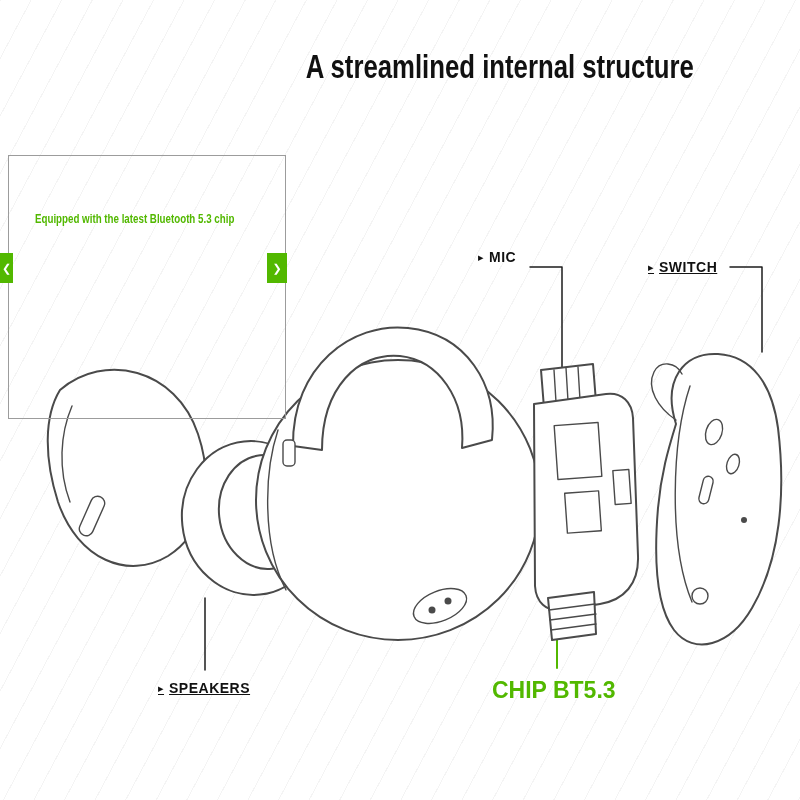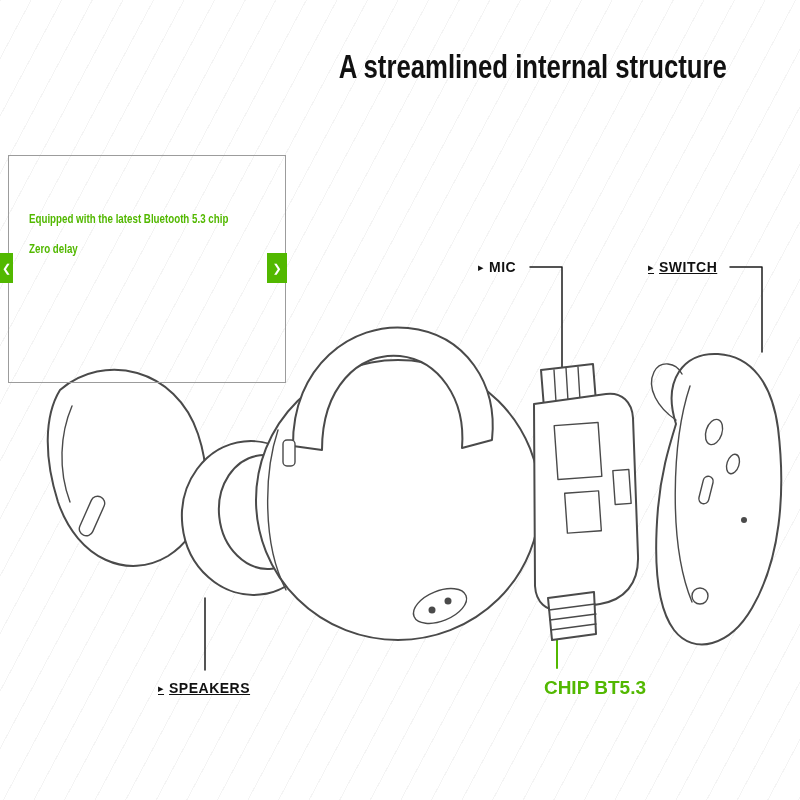--- a/index.html
+++ b/index.html
@@ -17,45 +17,45 @@
   .s1  { fill:#fff; stroke:var(--sketch,#4a4a4a); stroke-width:1.4; }
   .s1o { fill:none; stroke:var(--sketch,#4a4a4a); stroke-width:1.4; }
   .dot { fill:var(--sketch,#4a4a4a); stroke:none; }
   .lbl { fill:none; stroke:#1c1c1c; stroke-width:1.5; }
   .lblg{ fill:none; stroke:var(--accent,#52b800); stroke-width:2; }
   #diagram path, #diagram rect, #diagram ellipse, #diagram line, #diagram circle, #diagram polyline
     { stroke-linejoin:round; stroke-linecap:round; }
 
   .overlay { position:absolute; }
 
-  #title-wrap { left:270px; top:48px; width:512px; text-align:right; }
+  #title-wrap { left:251px; top:48px; width:512px; text-align:left; }
   #title-wrap .squish-title { display:inline-block; white-space:nowrap; transform:scaleX(0.78);
     transform-origin:50% 50%; font-size:33px; font-weight:bold; color:var(--ink,#111); letter-spacing:0; }
 
-  #feature-box { left:8px; top:155px; width:278px; height:228px; border:1px solid #9c9c9c;
+  #feature-box { left:8px; top:155px; width:278px; height:264px; border:1px solid #9c9c9c;
     box-sizing:border-box; background:transparent; display:flex; flex-direction:column;
-    padding:54px 0 0 20px; gap:14px; }
+    padding:54px 0 0 26px; gap:28px; }
   .feat-item { line-height:16px; height:16px; }
   .feat-item .squish { display:inline-block; white-space:nowrap; transform:scaleX(0.78);
     transform-origin:0 50%; font-weight:bold; font-size:12.5px; color:var(--accent,#52b800); }
 
   .car-tab { position:absolute; background:var(--accent,#52b800); color:#fff;
     display:flex; align-items:center; justify-content:center; font-size:11px; font-weight:bold;
     cursor:pointer; user-select:none; }
   #car-prev { left:0; top:253px; width:13px; height:30px; }
   #car-next { left:267px; top:253px; width:20px; height:30px; }
 
   .part-label { position:absolute; font-weight:bold; font-size:14px; color:var(--ink,#111);
     letter-spacing:0.5px; white-space:nowrap; }
   .pointer { font-size:11px; margin-right:5px; position:relative; top:-1px; }
-  #label-mic      { left:478px; top:259px; }
+  #label-mic      { left:478px; top:249px; }
   #label-switch   { left:648px; top:259px;text-decoration:underline; }
   #label-speakers { left:158px; top:680px;text-decoration:underline; }
-  #label-chip { position:absolute; left:516px; top:677px; width:130px; text-align:right;
-    font-weight:bold; font-size:19px; color:var(--accent,#52b800); white-space:nowrap; }
+  #label-chip { position:absolute; left:492px; top:677px; width:130px; text-align:left;
+    font-weight:bold; font-size:23px; color:var(--accent,#52b800); white-space:nowrap; }
 </style>
 </head>
 <body>
 
 <div id="canvas">
 
   <div id="texture"></div>
 
   <svg id="diagram" viewBox="0 0 800 800" xmlns="http://www.w3.org/2000/svg">
 
@@ -115,23 +115,20 @@
   </svg>
 
   <div class="overlay" id="title-wrap">
     <span class="squish-title">A streamlined internal structure</span>
   </div>
 
   <div class="overlay" id="feature-box">
     <div class="feat-item">
       <span class="squish">Equipped with the latest Bluetooth 5.3 chip</span>
     </div>
-    <div class="feat-item">
-      <span class="squish">Zero delay</span>
-    </div>
   </div>
 
   <div class="car-tab" id="car-prev">
     <span>❮</span>
   </div>
   <div class="car-tab" id="car-next">
     <span>❯</span>
   </div>
 
   <div class="part-label" id="label-mic">

